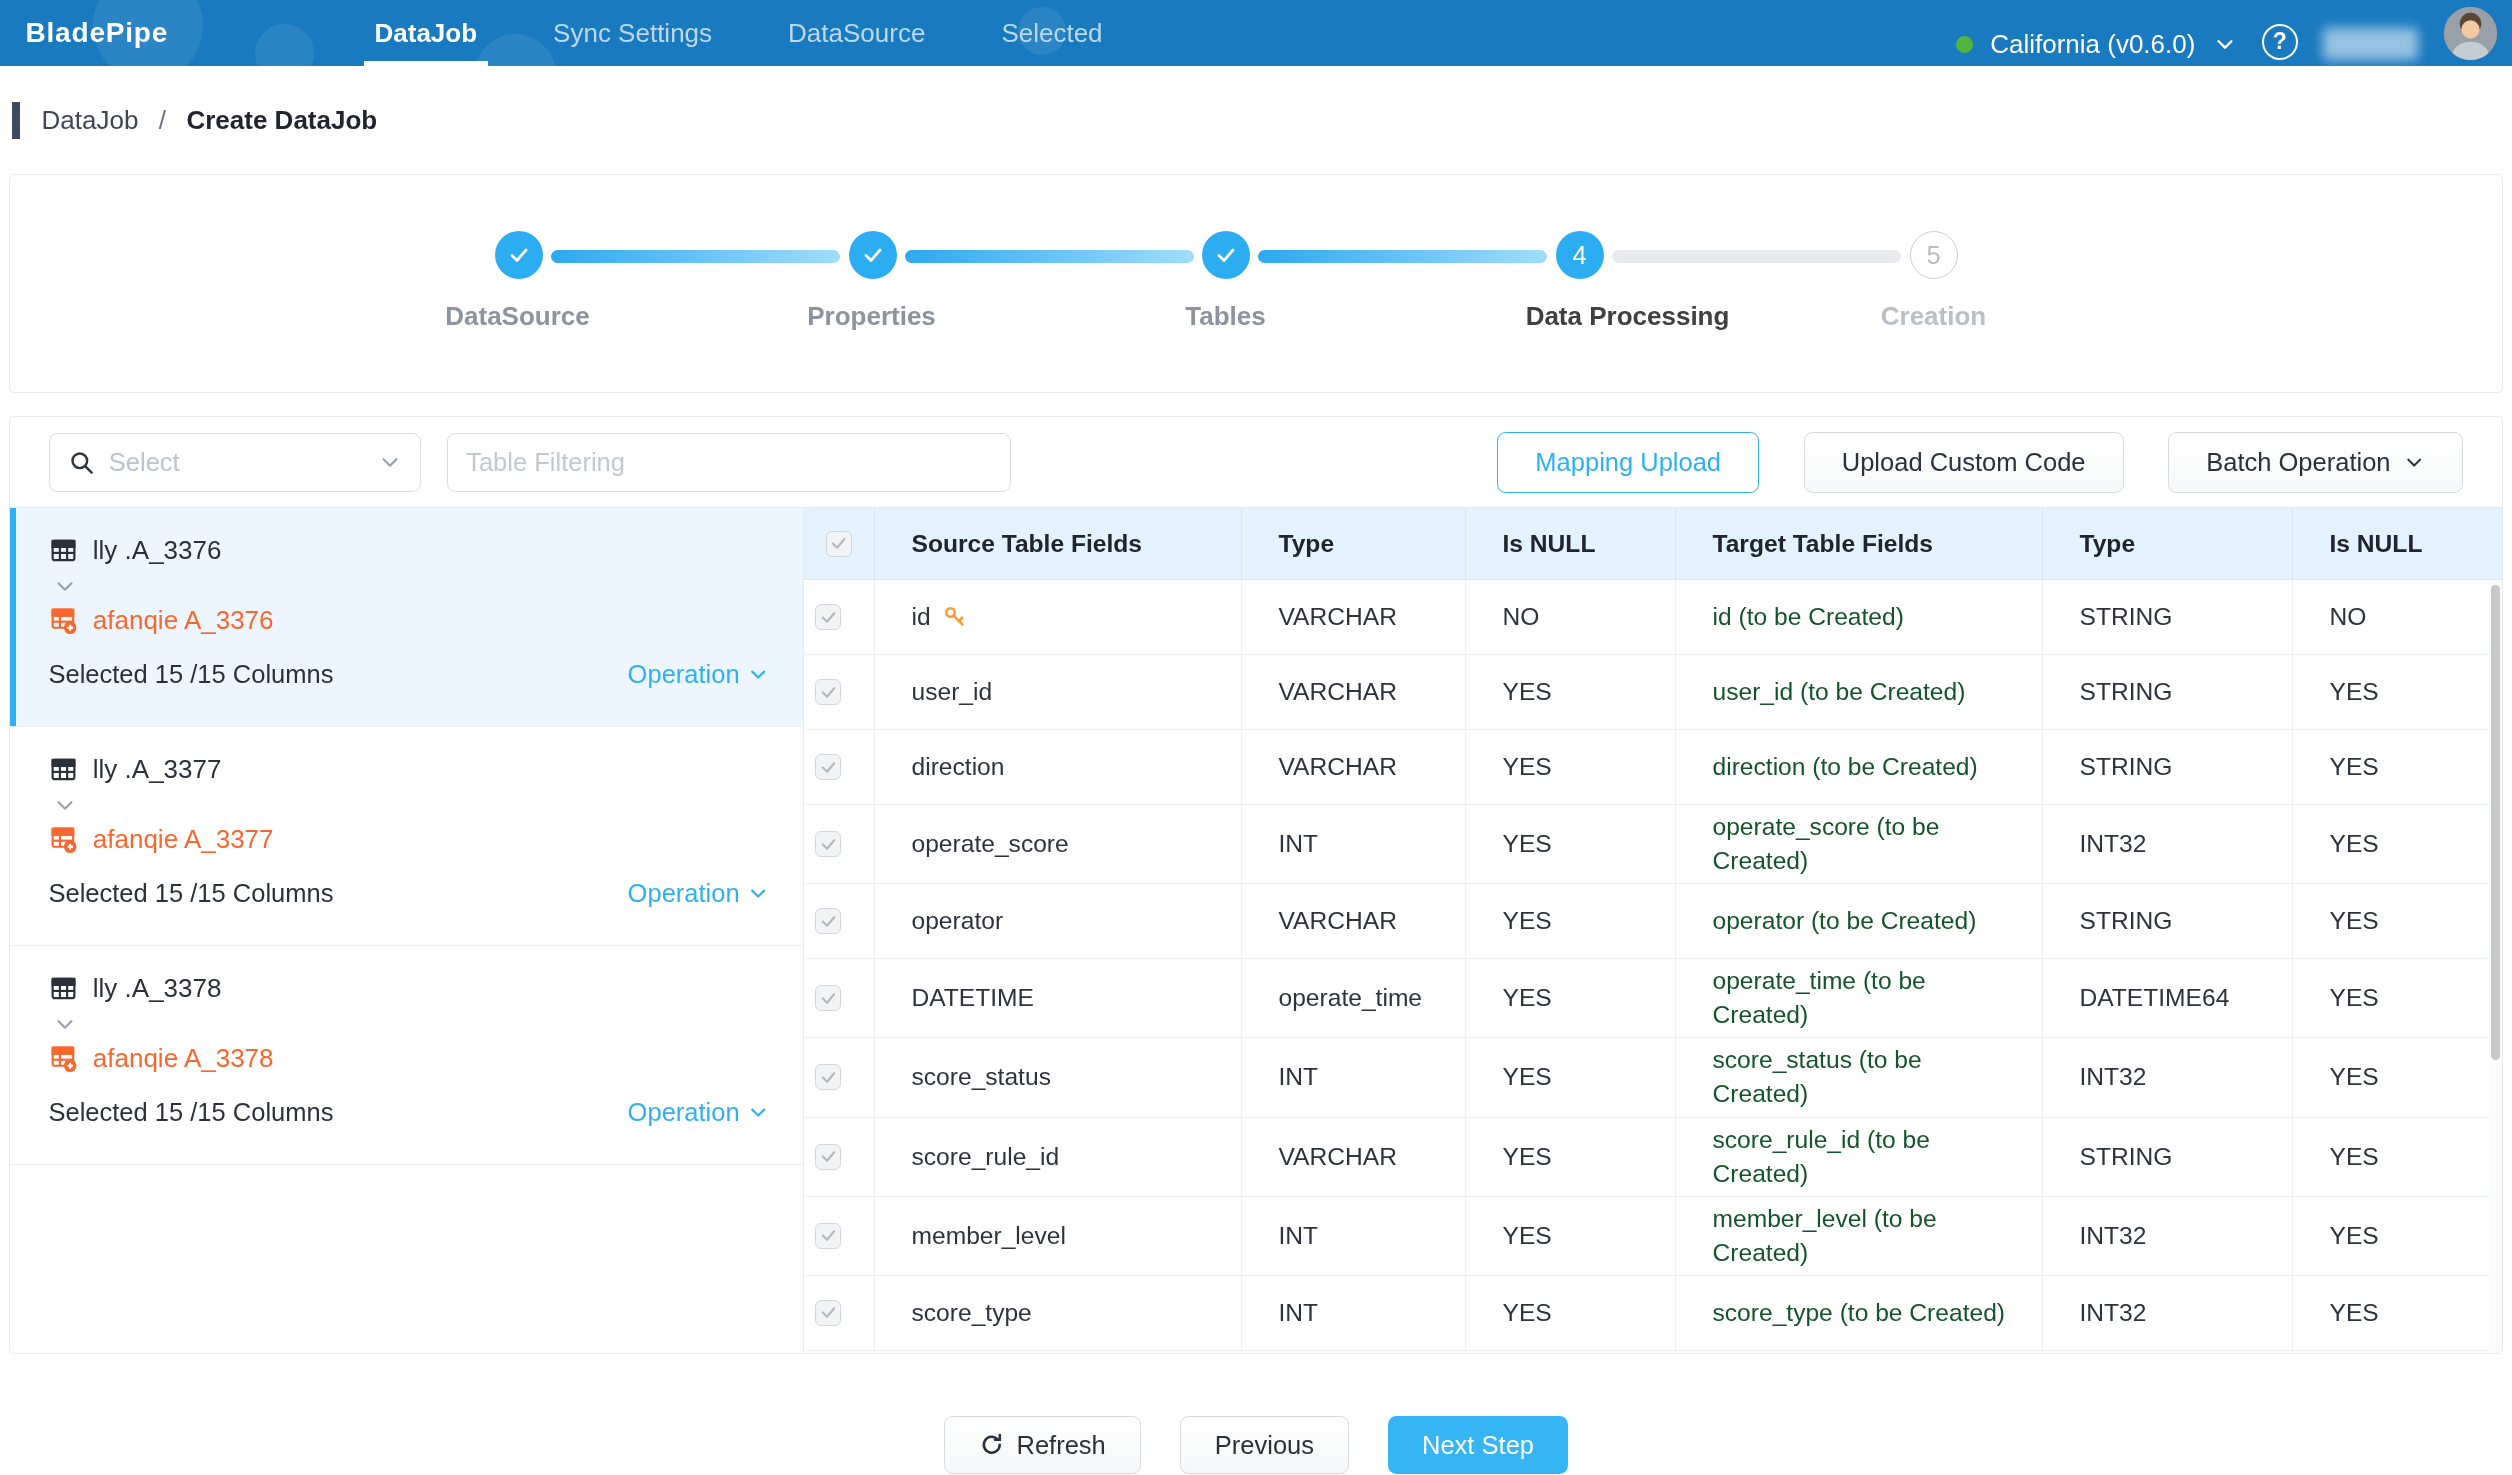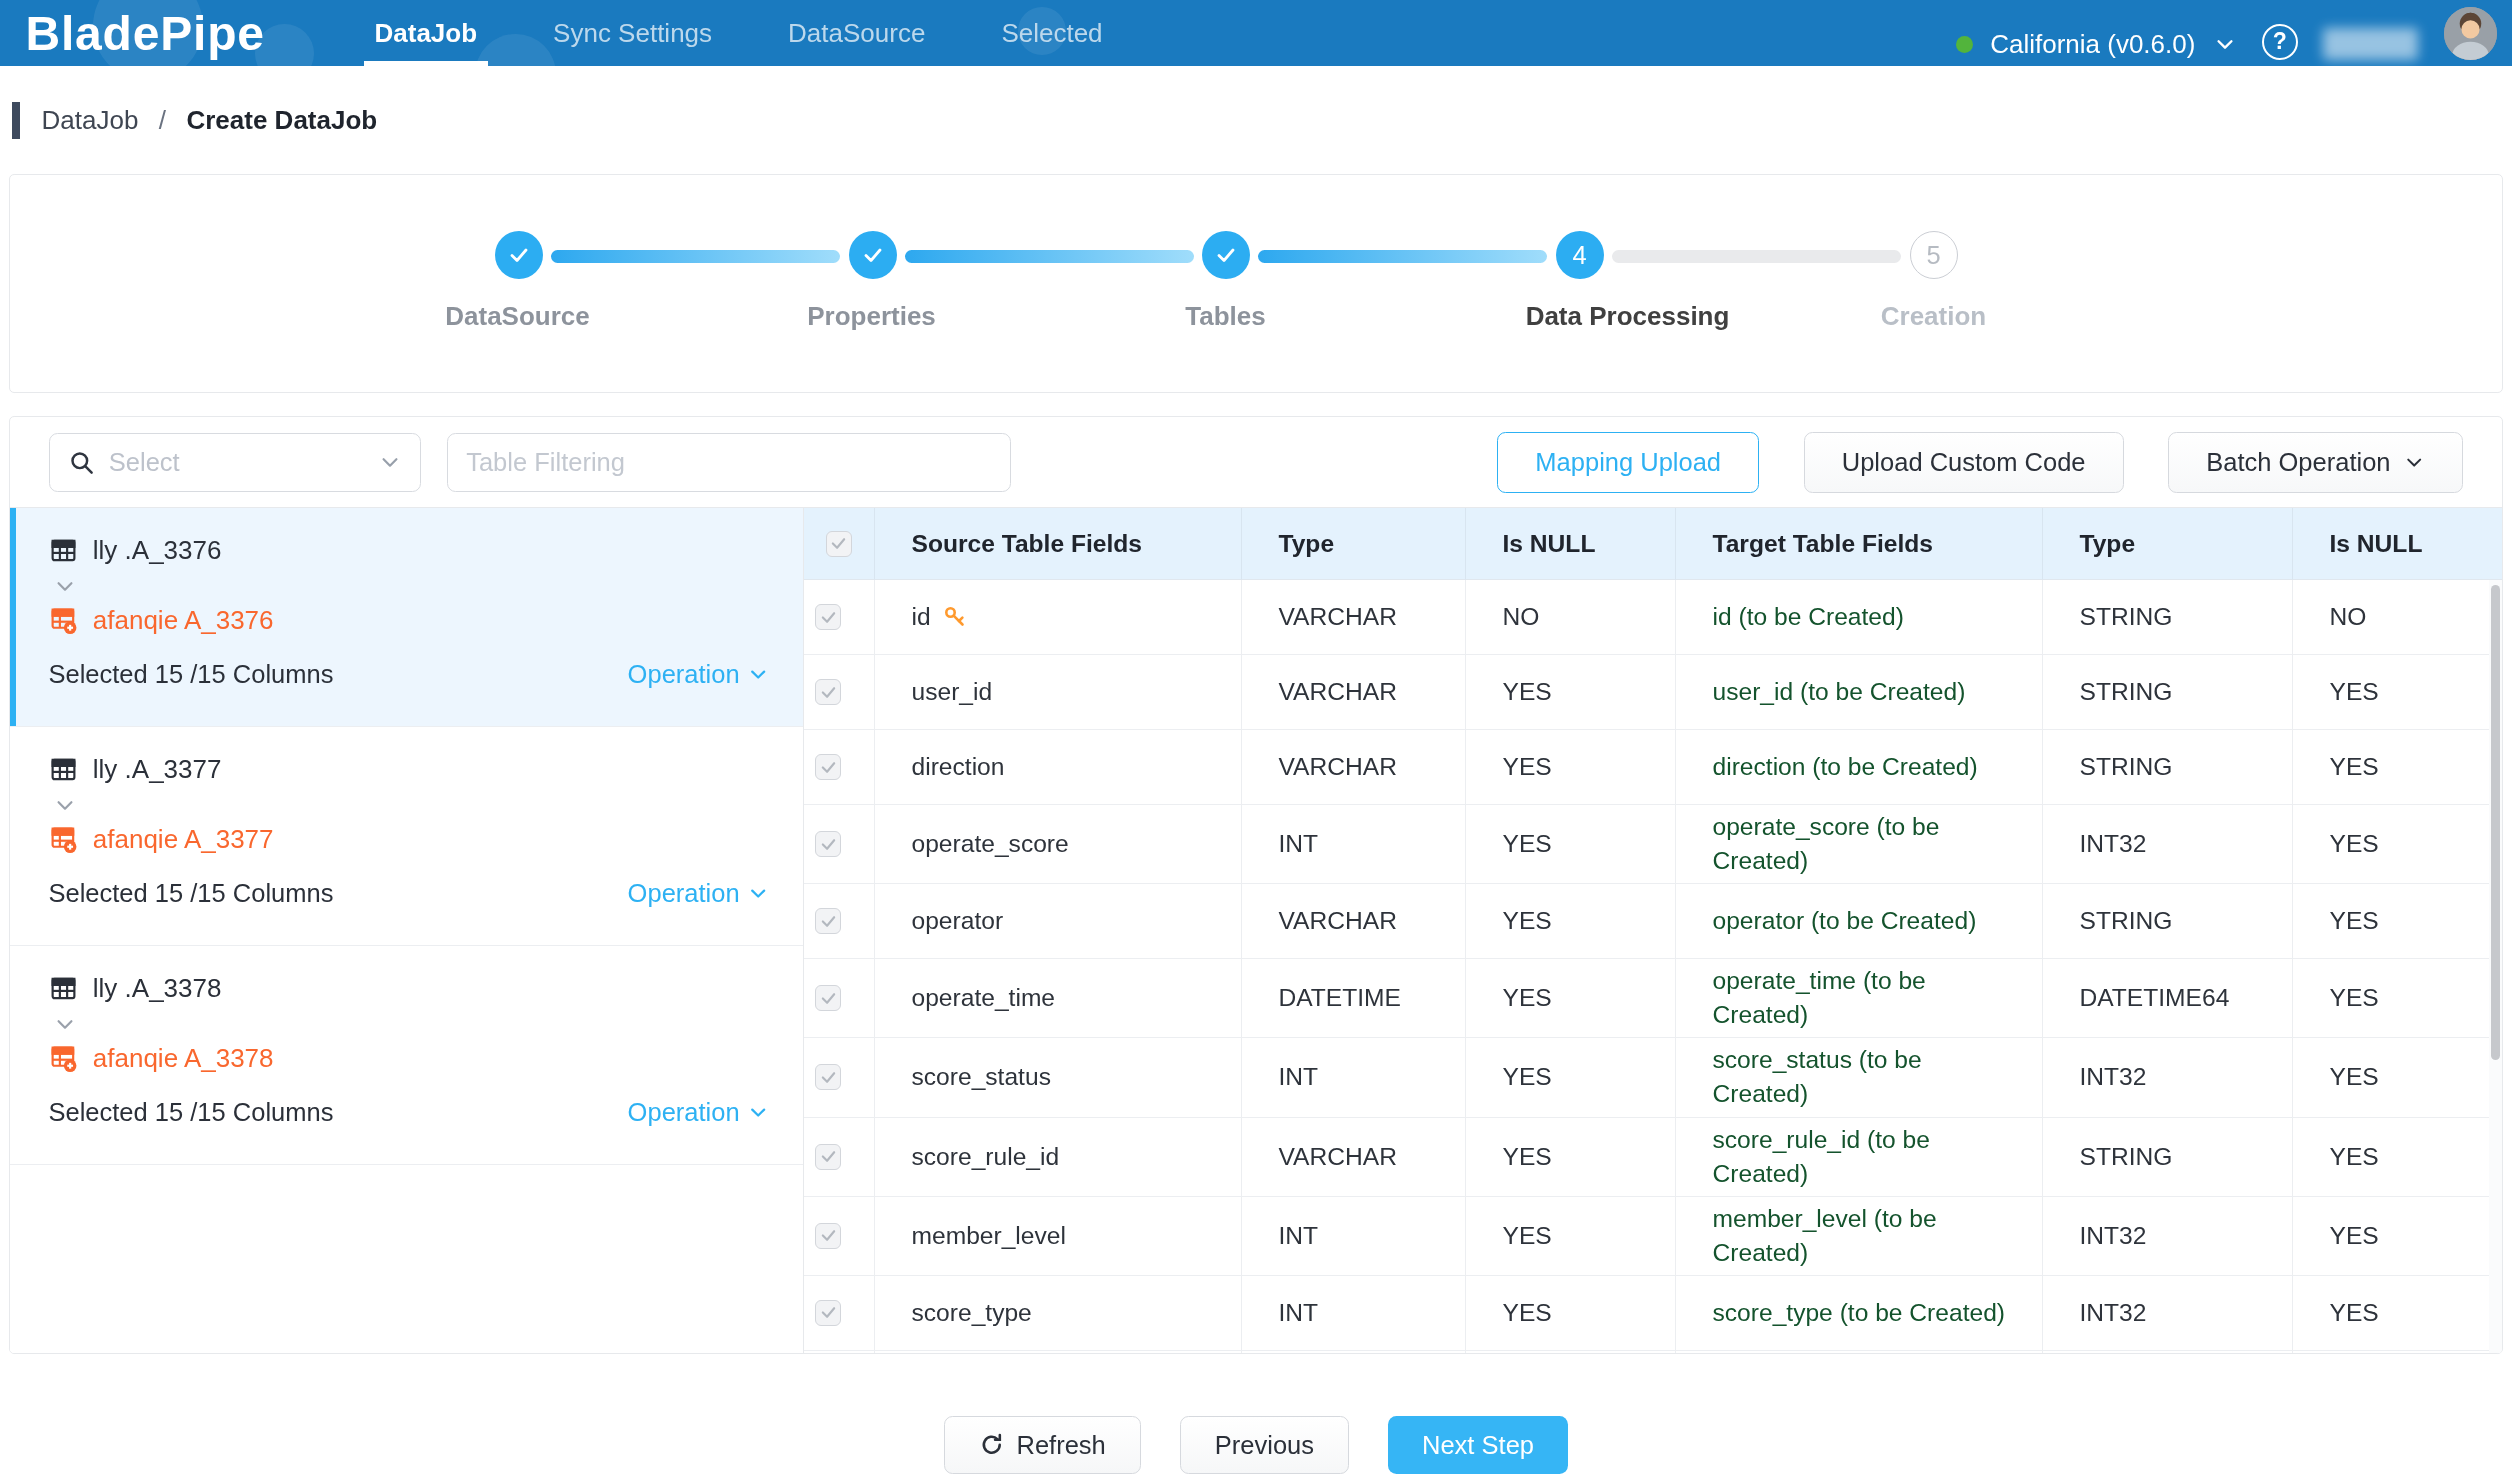--- a/index.html
+++ b/index.html
@@ -5,21 +5,21 @@
   * { box-sizing: border-box; }
   html,body { margin:0; padding:0; }
   body {
     width:2512px; height:1475px; position:relative; overflow:hidden;
     background:#fff; font-family:"Liberation Sans", sans-serif; color:#2b3039;
   }
   
   .nav { position:absolute; top:0; left:0; right:0; height:66px; background:#1a7abf;
          display:flex; align-items:center; overflow:hidden; }
   .bubble { position:absolute; border-radius:50%; background:rgba(255,255,255,0.08); pointer-events:none; }
-  .logo { position:relative; z-index:2; margin-left:25.5px; width:280px; font-size:48px; font-weight:bold;
+  .logo { position:relative; z-index:2; margin-left:25.5px; width:280px; font-size:28px; font-weight:bold;
           color:#fff; letter-spacing:0.8px; }
   .nav-items { display:flex; height:66px; margin-left:31px; z-index:2; }
   .nav-item { position:relative; height:100%; display:flex; align-items:center; padding:0 38px;
               font-size:26px; color:#bcd8ec; cursor:pointer; }
   .nav-item.active { color:#fff; font-weight:bold; }
   .nav-item.active::after { content:""; position:absolute; left:27px; right:27px; bottom:0; height:5.1px; background:#fff; }
   .nav-right { margin-left:auto; display:flex; align-items:flex-end; gap:25.5px; margin-right:15.3px; z-index:2; }
   .status-dot { width:17px; height:17px; border-radius:50%; }
   .region { color:#fff; font-size:26px; display:flex; align-items:center; gap:6.8px; }
   .help-circle { width:36px; height:36px; border:2.5px solid #fff; border-radius:50%; color:#fff;
@@ -493,26 +493,26 @@
             <div class="cell">YES</div>
           </div>
           <div class="t-grid t-row">
             <div class="cell cb">
               <div class="checkbox">
                 <svg width="17" height="17" viewBox="0 0 24 24" fill="none" stroke="#b3b8bf" stroke-width="3" stroke-linecap="round" stroke-linejoin="round">
                   <polyline points="4,12 10,18 20,6"></polyline>
                 </svg>
               </div>
             </div>
+            <div class="cell">DATETIME</div>
             <div class="cell">
               <div class="src-field">
                 <span>operate_time</span>
               </div>
             </div>
-            <div class="cell">DATETIME</div>
             <div class="cell">YES</div>
             <div class="cell target">operate_time (to be Created)</div>
             <div class="cell">DATETIME64</div>
             <div class="cell">YES</div>
           </div>
           <div class="t-grid t-row">
             <div class="cell cb">
               <div class="checkbox">
                 <svg width="17" height="17" viewBox="0 0 24 24" fill="none" stroke="#b3b8bf" stroke-width="3" stroke-linecap="round" stroke-linejoin="round">
                   <polyline points="4,12 10,18 20,6"></polyline>

